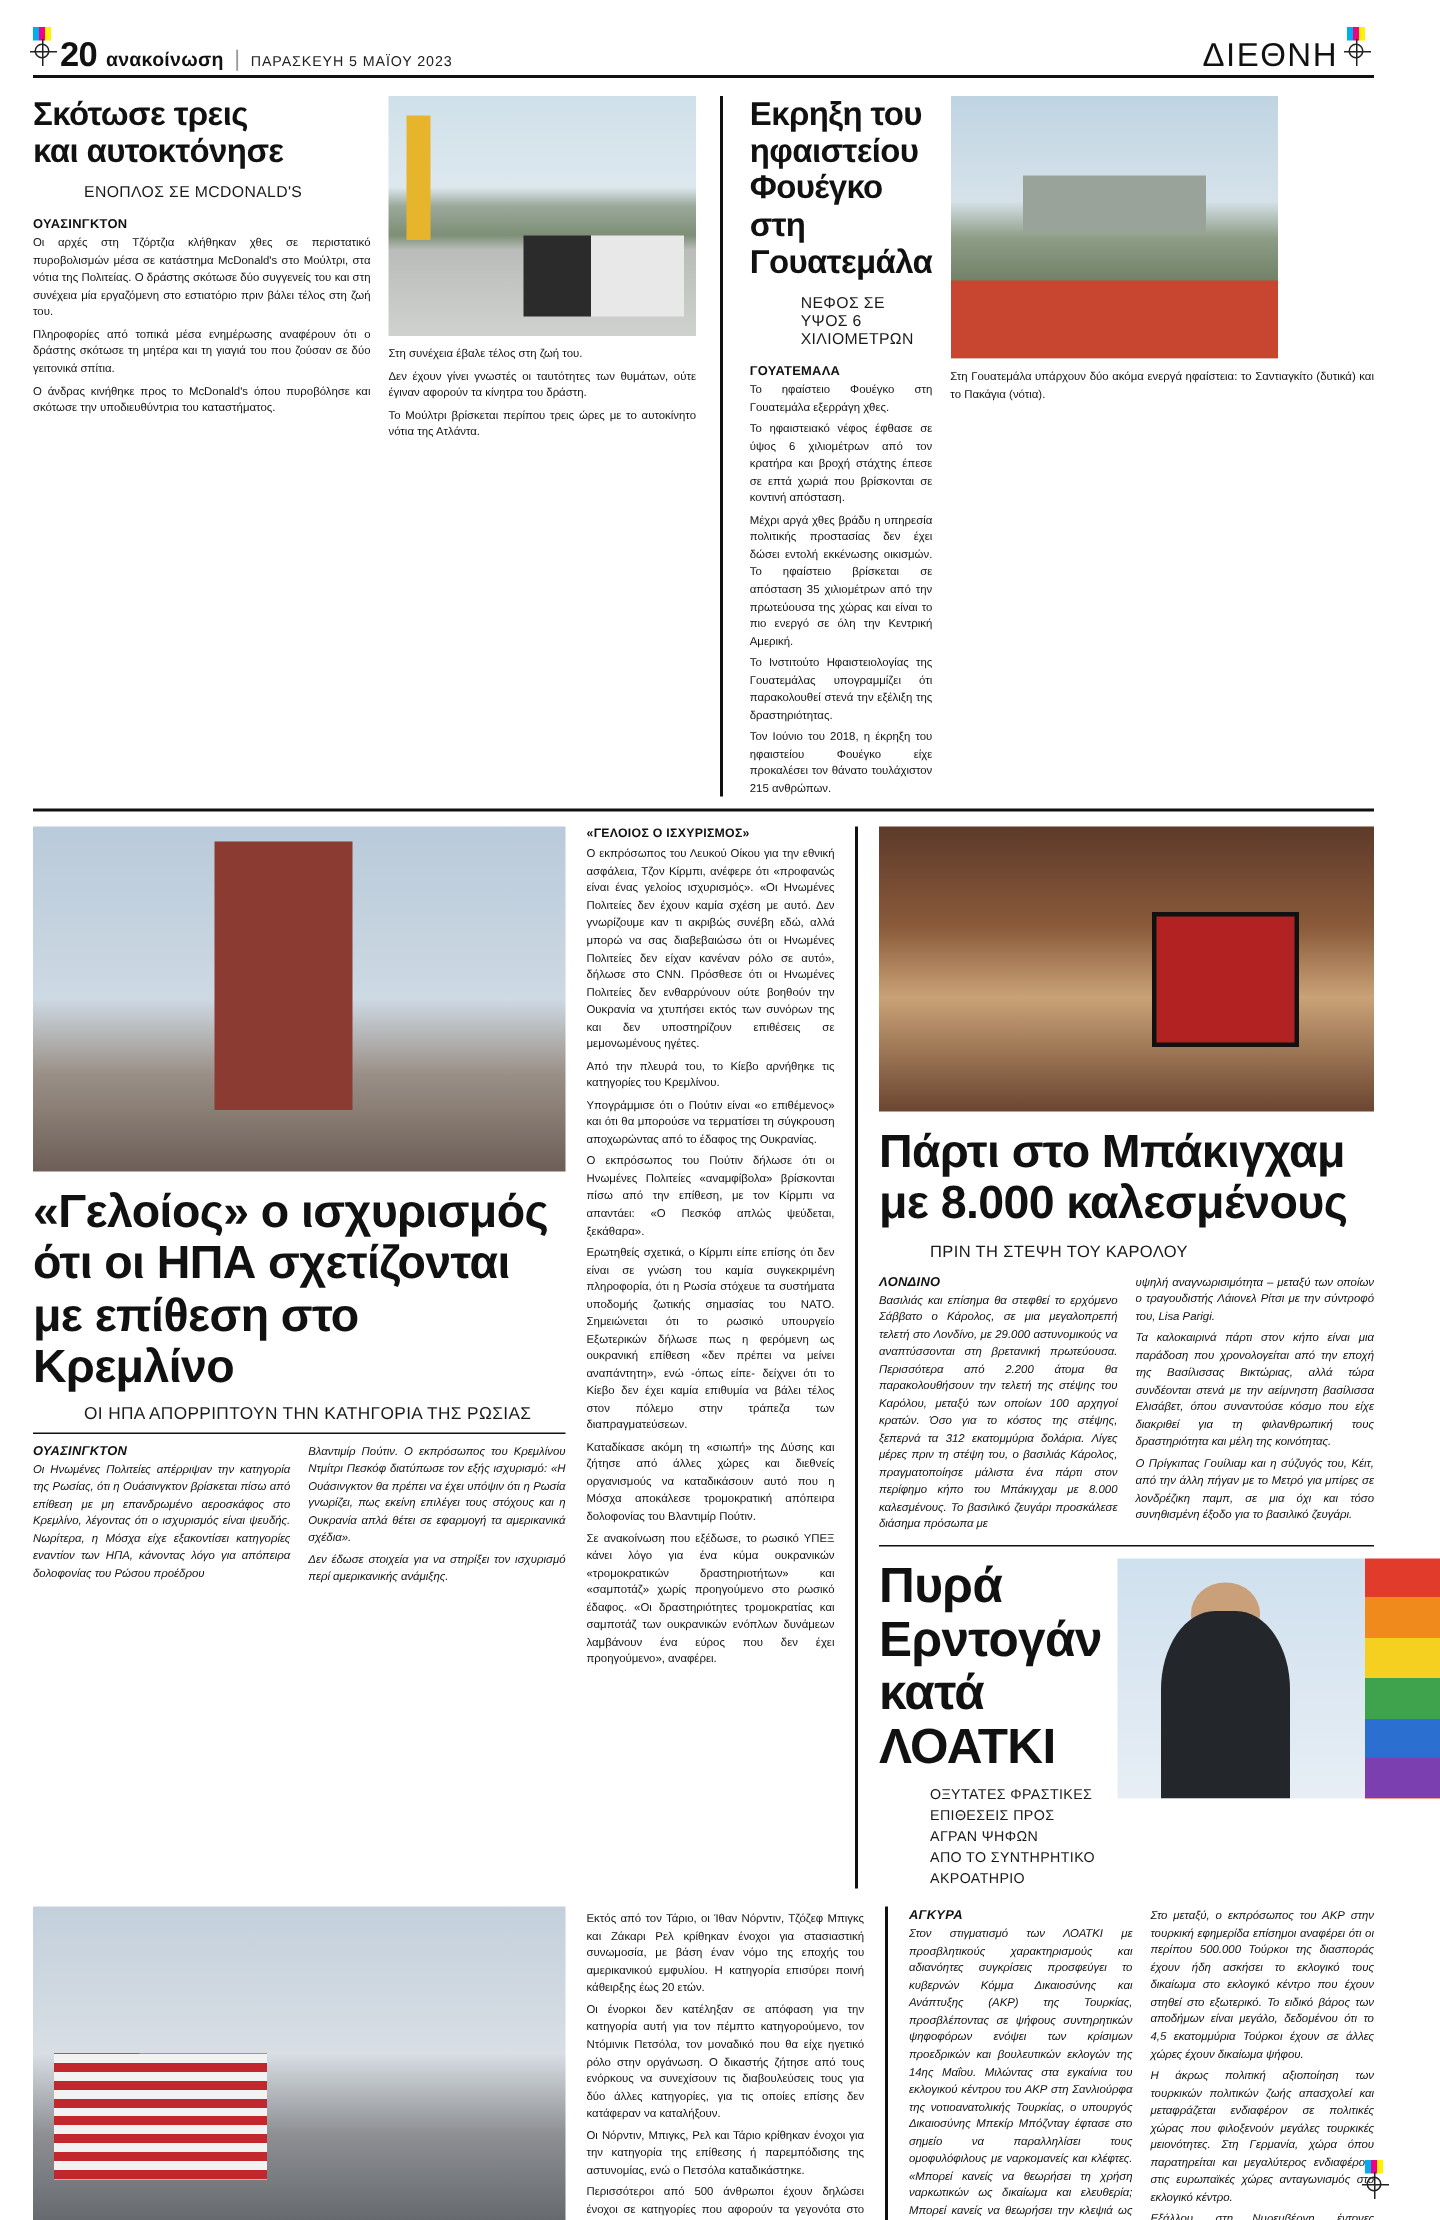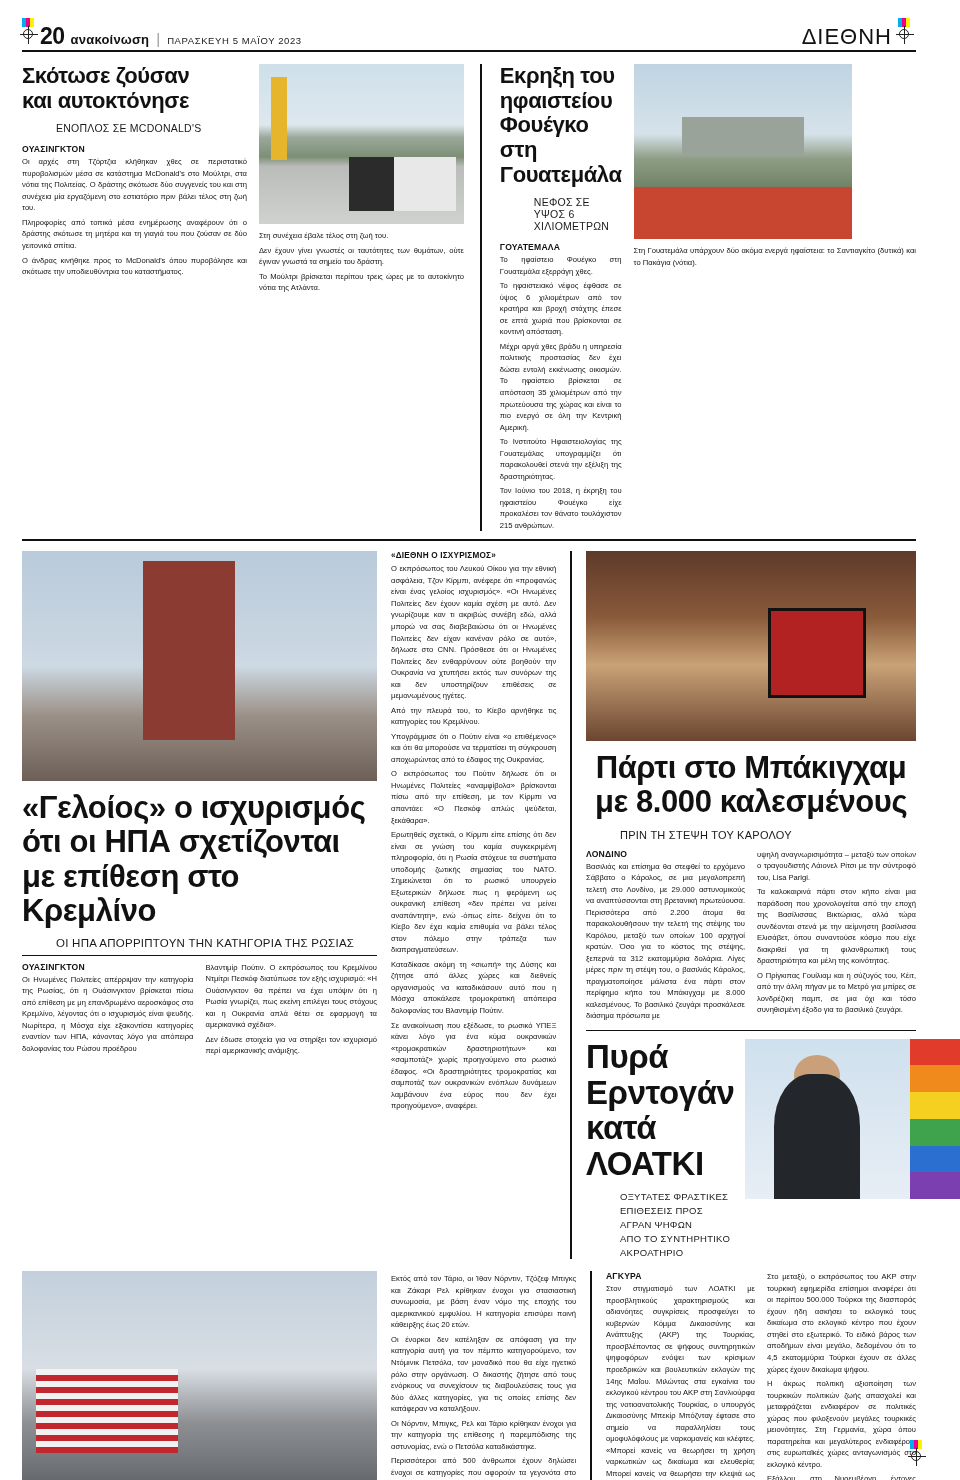--- a/index.html
+++ b/index.html
@@ -77,21 +77,21 @@
   .ph.erdogan:after{content:"";position:absolute;left:18%;top:22%;width:52%;height:78%;background:#23262b;border-radius:42% 42% 0 0;}
   .ph.erdogan:before{content:"";position:absolute;left:30%;top:10%;width:28%;height:26%;border-radius:50%;background:#c9a07a;}
   .ph.flag{width:120px;height:160px;background:repeating-linear-gradient(180deg,#e13b2b 0 26px,#f08a1d 26px 53px,#f5d021 53px 80px,#3fa34d 80px 107px,#2b6fd1 107px 133px,#7b3fb0 133px 160px);}
 
   
   .mid-block { display:flex; gap:14px; margin-top: 10px; }
   .mid-left { width: 355px; }
   .mid-center { width: 197px; }
   .mid-right { width: 330px; }
   .cols2 { display:flex; gap: 12px; }
-  .cols2 > div { flex:1; }
+  .cols2 > div { flex:1;font-style:italic; }
 
   
   .low-block { display:flex; gap:14px; margin-top:12px; }
   .low-left { width: 355px; }
   .low-center { width: 197px; }
   .low-right { width: 330px; }
   .corner-mark { position:absolute; right:10px; bottom:14px; }
 </style>
 </head>
 <body>
@@ -118,33 +118,33 @@
     </div>
   </div>
   <div class="rule-top"></div>
 
   <div class="top-block">
 
     <div class="top-left">
       <div class="art-row">
         <div class="art-col-text" style="width:225px;flex:none;">
           <h1 class="headline">
-            <span>Σκότωσε ζούσαν</span><br>
+            <span>Σκότωσε τρεις</span><br>
             <span>και αυτοκτόνησε</span>
           </h1>
           <div class="kicker">ΕΝΟΠΛΟΣ ΣΕ MCDONALD'S</div>
           <div class="dateline">ΟΥΑΣΙΝΓΚΤΟΝ</div>
           <p class="body first">Οι αρχές στη Τζόρτζια κλήθηκαν χθες σε περιστατικό πυροβολισμών μέσα σε κατάστημα McDonald's στο Μούλτρι, στα νότια της Πολιτείας. Ο δράστης σκότωσε δύο συγγενείς του και στη συνέχεια μία εργαζόμενη στο εστιατόριο πριν βάλει τέλος στη ζωή του.</p>
           <p class="body">Πληροφορίες από τοπικά μέσα ενημέρωσης αναφέρουν ότι ο δράστης σκότωσε τη μητέρα και τη γιαγιά του που ζούσαν σε δύο γειτονικά σπίτια.</p>
           <p class="body">Ο άνδρας κινήθηκε προς το McDonald's όπου πυροβόλησε και σκότωσε την υποδιευθύντρια του καταστήματος.</p>
         </div>
         <div>
           <div class="ph mcd"></div>
           <p class="body" style="margin-top:6px;">Στη συνέχεια έβαλε τέλος στη ζωή του.</p>
-          <p class="body">Δεν έχουν γίνει γνωστές οι ταυτότητες των θυμάτων, ούτε έγιναν γνωστά τα σημείο του δράστη.</p>
+          <p class="body">Δεν έχουν γίνει γνωστές οι ταυτότητες των θυμάτων, ούτε έγιναν αφορούν τα κίνητρα του δράστη.</p>
           <p class="body">Το Μούλτρι βρίσκεται περίπου τρεις ώρες με το αυτοκίνητο νότια της Ατλάντα.</p>
         </div>
       </div>
     </div>
 
     <div class="divider-v"></div>
 
     <div class="top-right">
       <div class="art-row">
         <div class="art-col-text">
@@ -187,35 +187,35 @@
           <p class="body first">Οι Ηνωμένες Πολιτείες απέρριψαν την κατηγορία της Ρωσίας, ότι η Ουάσινγκτον βρίσκεται πίσω από επίθεση με μη επανδρωμένο αεροσκάφος στο Κρεμλίνο, λέγοντας ότι ο ισχυρισμός είναι ψευδής. Νωρίτερα, η Μόσχα είχε εξακοντίσει κατηγορίες εναντίον των ΗΠΑ, κάνοντας λόγο για απόπειρα δολοφονίας του Ρώσου προέδρου</p>
         </div>
         <div>
           <p class="body first" style="margin-top:0;">Βλαντιμίρ Πούτιν. Ο εκπρόσωπος του Κρεμλίνου Ντμίτρι Πεσκόφ διατύπωσε τον εξής ισχυρισμό: «Η Ουάσινγκτον θα πρέπει να έχει υπόψιν ότι η Ρωσία γνωρίζει, πως εκείνη επιλέγει τους στόχους και η Ουκρανία απλά θέτει σε εφαρμογή τα αμερικανικά σχέδια».</p>
           <p class="body">Δεν έδωσε στοιχεία για να στηρίξει τον ισχυρισμό περί αμερικανικής ανάμιξης.</p>
         </div>
       </div>
     </div>
 
     <div class="mid-center">
-      <div class="subhead">«ΔΙΕΘΝΗ Ο ΙΣΧΥΡΙΣΜΟΣ»</div>
+      <div class="subhead">«ΓΕΛΟΙΟΣ Ο ΙΣΧΥΡΙΣΜΟΣ»</div>
       <p class="body first">Ο εκπρόσωπος του Λευκού Οίκου για την εθνική ασφάλεια, Τζον Κίρμπι, ανέφερε ότι «προφανώς είναι ένας γελοίος ισχυρισμός». «Οι Ηνωμένες Πολιτείες δεν έχουν καμία σχέση με αυτό. Δεν γνωρίζουμε καν τι ακριβώς συνέβη εδώ, αλλά μπορώ να σας διαβεβαιώσω ότι οι Ηνωμένες Πολιτείες δεν είχαν κανέναν ρόλο σε αυτό», δήλωσε στο CNN. Πρόσθεσε ότι οι Ηνωμένες Πολιτείες δεν ενθαρρύνουν ούτε βοηθούν την Ουκρανία να χτυπήσει εκτός των συνόρων της και δεν υποστηρίζουν επιθέσεις σε μεμονωμένους ηγέτες.</p>
       <p class="body">Από την πλευρά του, το Κίεβο αρνήθηκε τις κατηγορίες του Κρεμλίνου.</p>
       <p class="body">Υπογράμμισε ότι ο Πούτιν είναι «ο επιθέμενος» και ότι θα μπορούσε να τερματίσει τη σύγκρουση αποχωρώντας από το έδαφος της Ουκρανίας.</p>
       <p class="body">Ο εκπρόσωπος του Πούτιν δήλωσε ότι οι Ηνωμένες Πολιτείες «αναμφίβολα» βρίσκονται πίσω από την επίθεση, με τον Κίρμπι να απαντάει: «Ο Πεσκόφ απλώς ψεύδεται, ξεκάθαρα».</p>
       <p class="body">Ερωτηθείς σχετικά, ο Κίρμπι είπε επίσης ότι δεν είναι σε γνώση του καμία συγκεκριμένη πληροφορία, ότι η Ρωσία στόχευε τα συστήματα υποδομής ζωτικής σημασίας του ΝΑΤΟ. Σημειώνεται ότι το ρωσικό υπουργείο Εξωτερικών δήλωσε πως η φερόμενη ως ουκρανική επίθεση «δεν πρέπει να μείνει αναπάντητη», ενώ -όπως είπε- δείχνει ότι το Κίεβο δεν έχει καμία επιθυμία να βάλει τέλος στον πόλεμο στην τράπεζα των διαπραγματεύσεων.</p>
       <p class="body">Καταδίκασε ακόμη τη «σιωπή» της Δύσης και ζήτησε από άλλες χώρες και διεθνείς οργανισμούς να καταδικάσουν αυτό που η Μόσχα αποκάλεσε τρομοκρατική απόπειρα δολοφονίας του Βλαντιμίρ Πούτιν.</p>
       <p class="body">Σε ανακοίνωση που εξέδωσε, το ρωσικό ΥΠΕΞ κάνει λόγο για ένα κύμα ουκρανικών «τρομοκρατικών δραστηριοτήτων» και «σαμποτάζ» χωρίς προηγούμενο στο ρωσικό έδαφος. «Οι δραστηριότητες τρομοκρατίας και σαμποτάζ των ουκρανικών ενόπλων δυνάμεων λαμβάνουν ένα εύρος που δεν έχει προηγούμενο», αναφέρει.</p>
     </div>
 
     <div class="divider-v"></div>
 
     <div class="mid-right">
       <div class="ph pub"></div>
-      <h1 class="headline big" style="margin-top:10px;text-align:center;">
+      <h1 class="headline big" style="margin-top:10px;">
         <span>Πάρτι στο Μπάκιγχαμ</span><br>
         <span>με 8.000 καλεσμένους</span>
       </h1>
       <div class="kicker" style="font-size:11px;">ΠΡΙΝ ΤΗ ΣΤΕΨΗ ΤΟΥ ΚΑΡΟΛΟΥ</div>
       <div class="cols2" style="margin-top:8px;">
         <div>
           <div class="dateline" style="margin-top:0;">ΛΟΝΔΙΝΟ</div>
           <p class="body first">Βασιλιάς και επίσημα θα στεφθεί το ερχόμενο Σάββατο ο Κάρολος, σε μια μεγαλοπρεπή τελετή στο Λονδίνο, με 29.000 αστυνομικούς να αναπτύσσονται στη βρετανική πρωτεύουσα. Περισσότερα από 2.200 άτομα θα παρακολουθήσουν την τελετή της στέψης του Καρόλου, μεταξύ των οποίων 100 αρχηγοί κρατών. Όσο για το κόστος της στέψης, ξεπερνά τα 312 εκατομμύρια δολάρια. Λίγες μέρες πριν τη στέψη του, ο βασιλιάς Κάρολος, πραγματοποίησε μάλιστα ένα πάρτι στον περίφημο κήπο του Μπάκιγχαμ με 8.000 καλεσμένους. Το βασιλικό ζευγάρι προσκάλεσε διάσημα πρόσωπα με</p>
         </div>
         <div>

